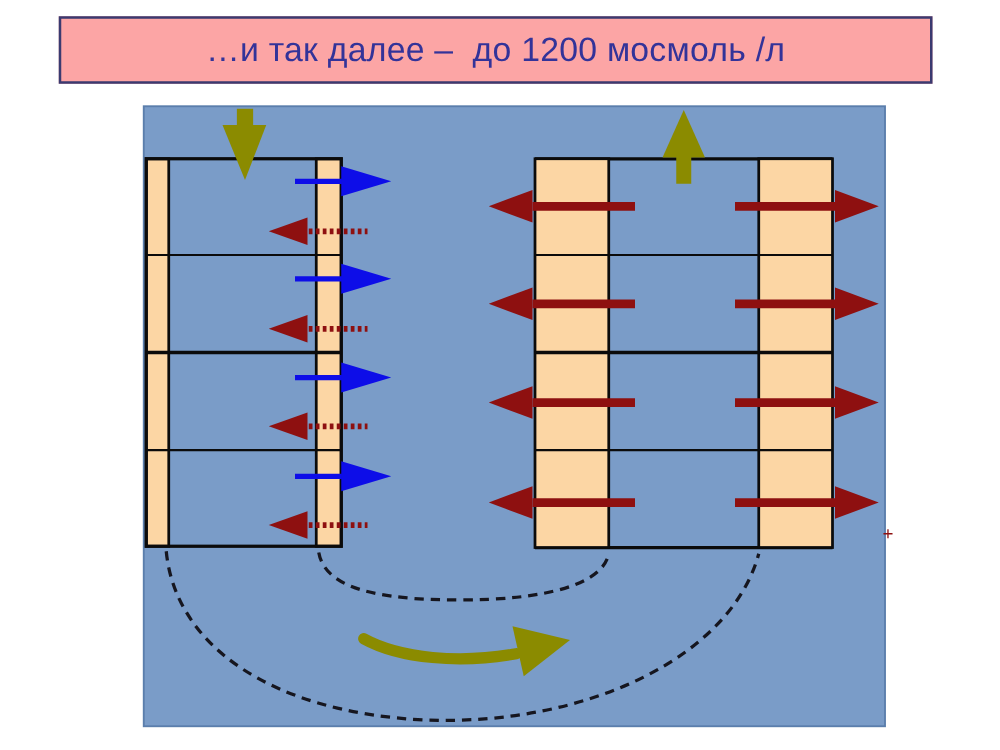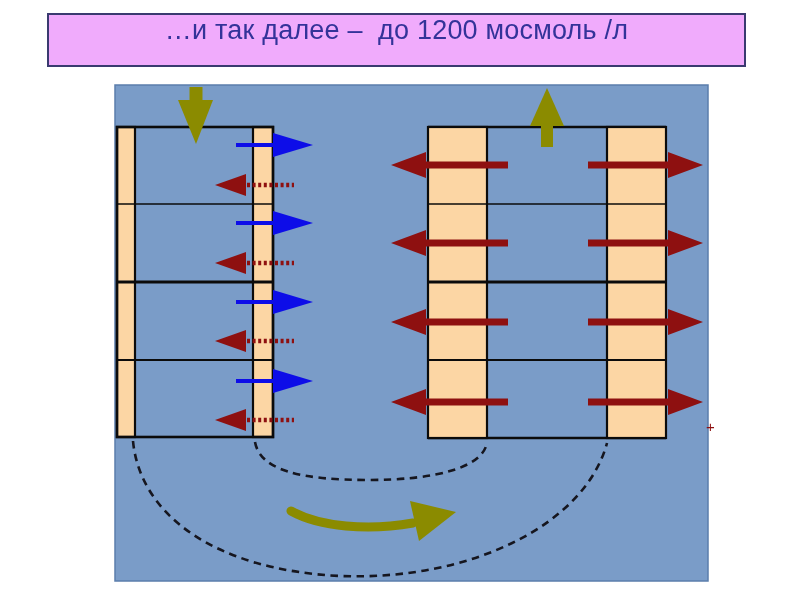--- a/index.html
+++ b/index.html
@@ -9,22 +9,22 @@
     --dashed-path:#16161F; --title-text:#333399; --title-border:#3A3A70;
   }
   html,body{margin:0;padding:0;}
   body{
     width:800px;height:600px;position:relative;overflow:hidden;
     background:var(--page-bg);
     font-family:"Liberation Sans", sans-serif;
   }
   .title-box{
     position:absolute;left:47px;top:13px;width:695px;height:50px;
-    background:#f0abfc;border:2px solid var(--title-border);
-    display:flex;align-items:flex-start;justify-content:center;
+    background:#fca5a5;border:2px solid var(--title-border);
+    display:flex;align-items:center;justify-content:center;
   }
   .title-text{
     color:var(--title-text);font-size:27px;letter-spacing:0.2px;
     white-space:pre;font-weight:500;
   }
   svg{position:absolute;left:0;top:0;}
   .panel{fill:var(--panel-bg);stroke:var(--panel-border);stroke-width:1.5;}
   .tube{fill:var(--tube-fill);stroke:var(--outline);stroke-width:2.2;}
   .frame{fill:none;stroke:var(--outline);stroke-width:2.6;}
   .frameline{stroke:var(--outline);stroke-width:2.6;}

